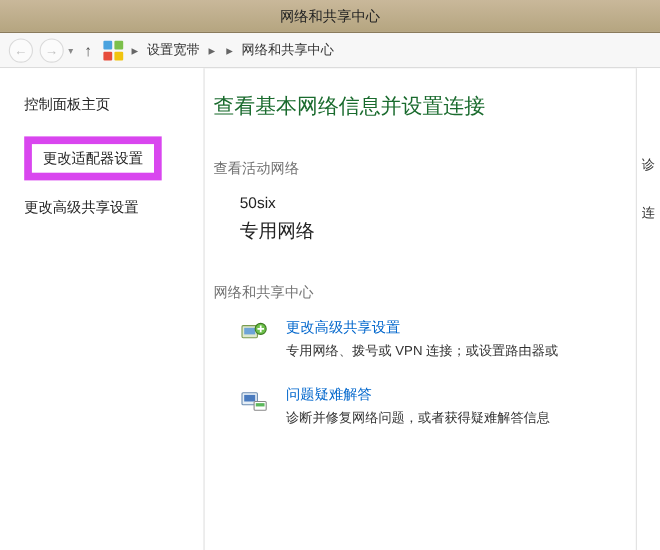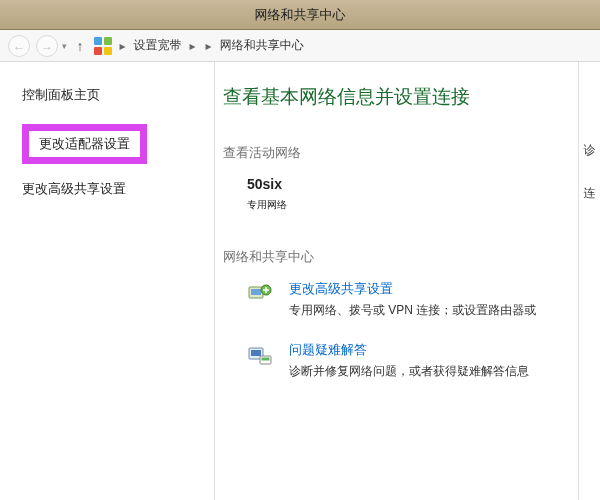--- a/index.html
+++ b/index.html
@@ -48,21 +48,21 @@
 .cp-icon span{position:absolute;width:8px;height:8px;border-radius:1px;}
 .cp-icon .a{background:#4aa3df;top:0;left:0}
 .cp-icon .b{background:#7cc04b;top:0;right:0}
 .cp-icon .c{background:#e74c3c;bottom:0;left:0}
 .cp-icon .d{background:#f1c40f;bottom:0;right:0}
 .crumb-sep{color:#666;margin:0 2px}
 
 .body-area{ display:flex; height: calc(500px - 62px); }
 
 .sidebar{
-  width: 215px;
+  width: 186px;
   border-right: 1px solid #e0e0e0;
   padding: 24px 0 0 22px;
   background:#fff;
 }
 .sidebar a{
   display:block;
   font-size:13px;
   color:#222;
   text-decoration:none;
   margin-bottom:20px;
@@ -88,22 +88,22 @@
 }
 .section-title{
   font-size:13px;
   color:#737373;
   margin-bottom:14px;
 }
 .network-block{
   padding-left:24px;
   margin-bottom:36px;
 }
-.net-name{ font-size:14px; font-weight:700; color:#222; margin-bottom:6px; }
-.net-type{ font-size:10px; color:#222; }
+.net-name{ font-size:14px; font-weight:400; color:#222; margin-bottom:6px; }
+.net-type{ font-size:17px; color:#222; }
 
 .change-list{ padding-left:22px; }
 .change-item{
   display:flex;
   gap:14px;
   margin-bottom:22px;
 }
 .item-icon{
   width:30px;height:30px;
   flex-shrink:0;

